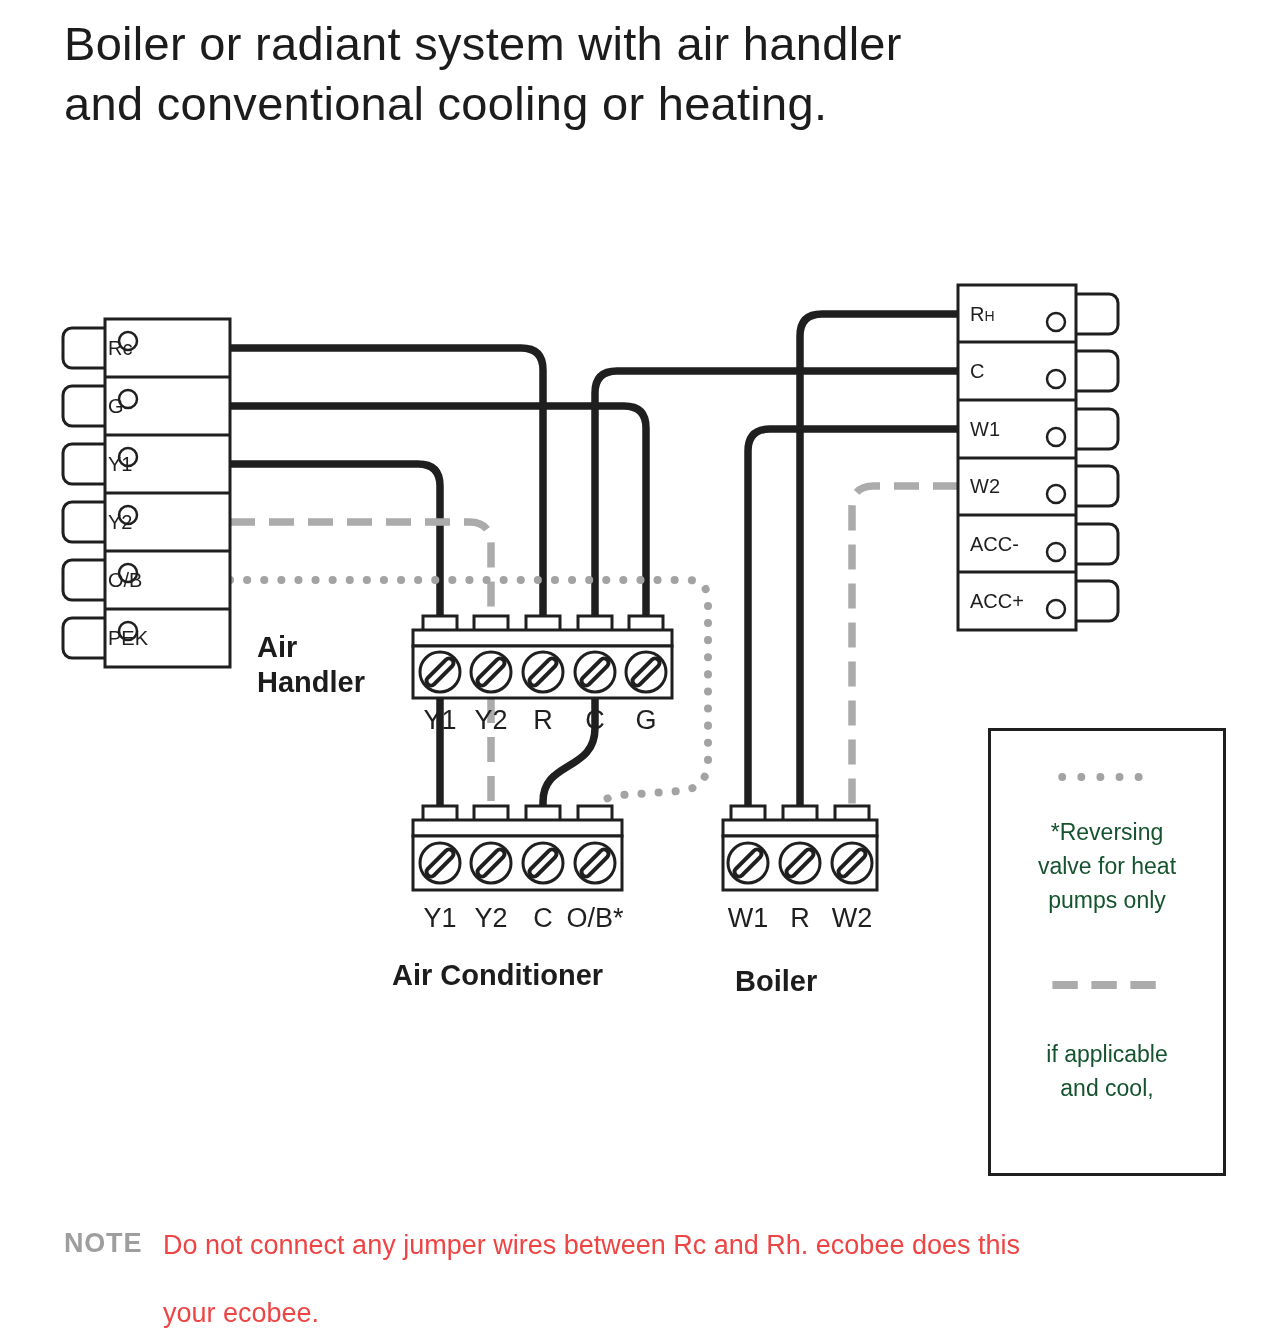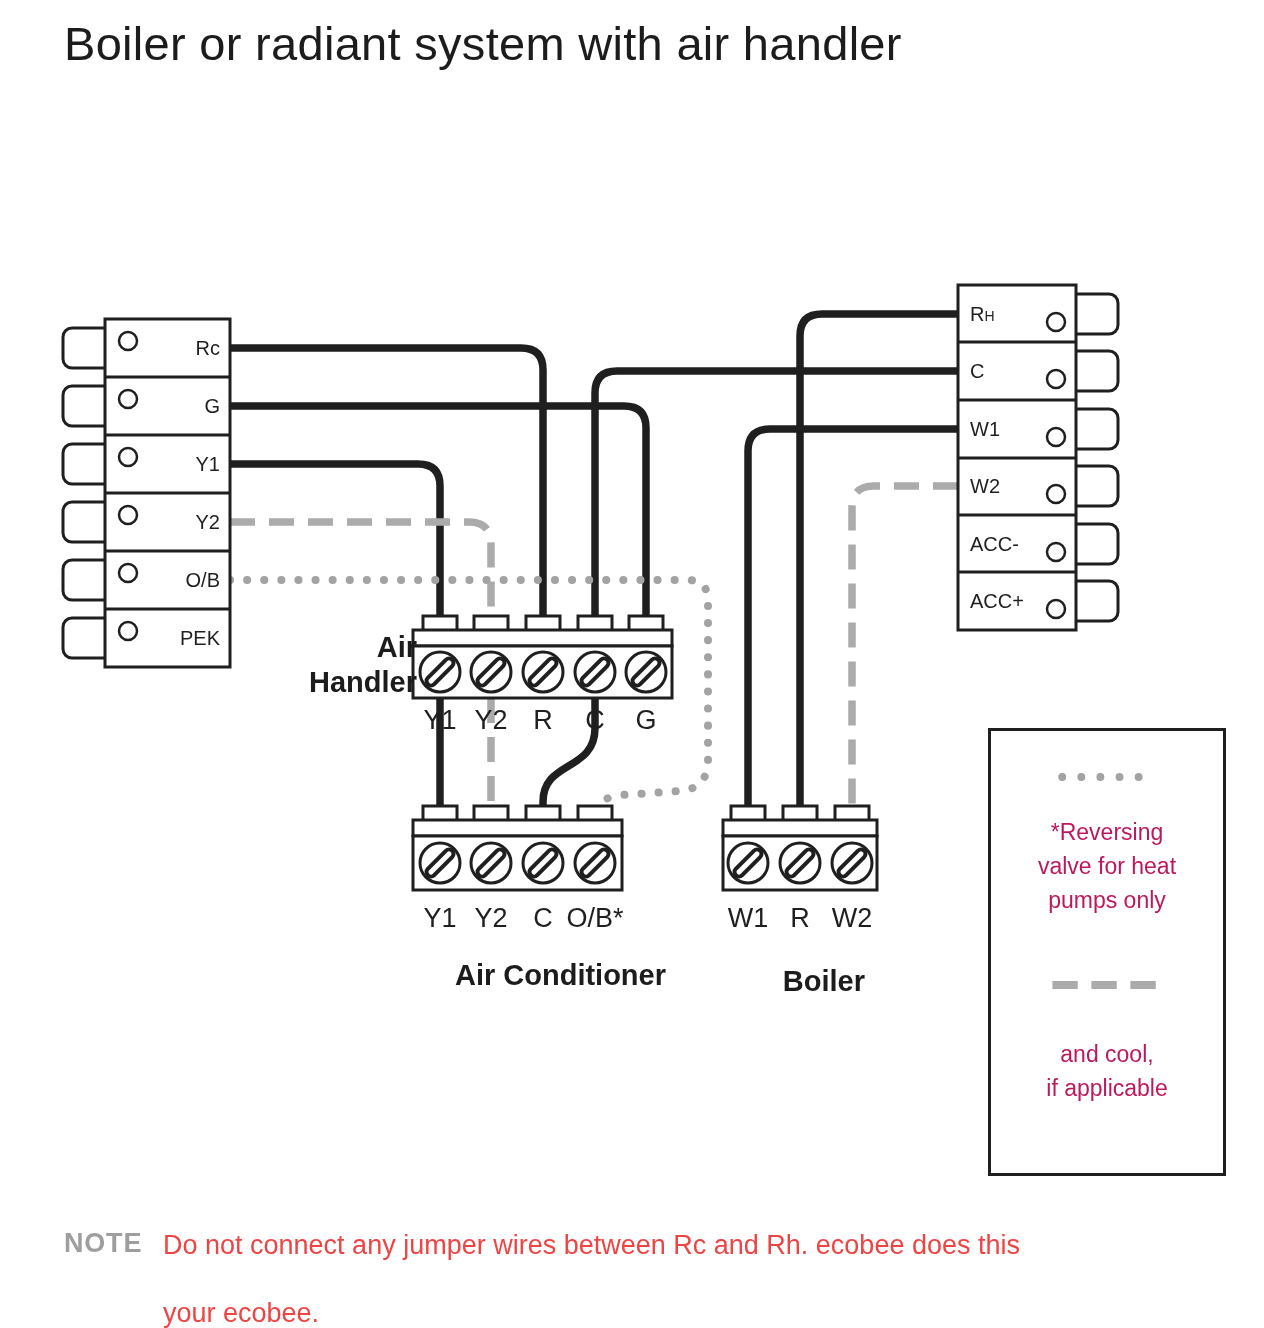--- a/index.html
+++ b/index.html
@@ -8,43 +8,44 @@
     width:1264px; height:1328px; position:relative; overflow:hidden;
     font-family:"Liberation Sans", sans-serif; color:#1f1f1f;
   }
   .abs { position:absolute; }
   .stage { position:absolute; left:0; top:0; width:1264px; height:1328px; background:#fff; }
   svg.canvas { position:absolute; left:0; top:0; }
 
   .title { left:64px; top:14px; font-size:47px; line-height:60px; letter-spacing:.3px; color:#1c1c1c; font-weight:400; white-space:nowrap; }
 
   .term-label { font-size:20px; height:36px; line-height:36px; white-space:nowrap; }
-  .left-label  { left:108px; width:112px; text-align:right; }
+  .left-label  { left:108px; width:112px; text-align:left; }
   .right-label { left:970px; width:150px; text-align:left; }
   .smallcaps { font-variant:small-caps; }
 
   .strip-label { font-size:27px; height:32px; line-height:32px; text-align:center; white-space:nowrap; }
 
-  .bold-label { font-weight:700; font-size:29px; line-height:35px; text-align:right; color:#1c1c1c; }
+  .bold-label { font-weight:700; font-size:29px; line-height:35px; text-align:left; color:#1c1c1c; }
 
   .legend-box { left:988px; top:728px; width:238px; height:448px; border:3px solid #1f1f1f; background:#fff; }
   .legend-box .abs { left:0; width:100%; }
-  .legend-text { font-size:23px; line-height:34px; text-align:center; color:#be185d; }
+  .legend-text { font-size:23px; line-height:34px; text-align:center; color:#14532d; }
   .legend-sample { display:block; margin:0 auto; }
 
   .note-label { left:64px; top:1228px; font-size:27px; font-weight:700; color:#9e9e9e; letter-spacing:.8px; }
   .note-line  { left:163px; width:1080px; font-size:27px; line-height:34px; color:#ef4444; white-space:nowrap; }
 </style>
 </head>
 <body>
 
 <div class="stage">
 
   <div class="abs title">
     <div>Boiler or radiant system with air handler</div>
+    <div>and conventional cooling or heating.</div>
   </div>
 
   <svg class="canvas" width="1264" height="1328" viewBox="0 0 1264 1328">
 
     <g fill="none" stroke="#1f1f1f" stroke-width="7.5" stroke-linecap="round">
       <path d="M 230 348 H 521 Q 543 348 543 370 V 620"></path>
       <path d="M 230 406 H 624 Q 646 406 646 428 V 620"></path>
       <path d="M 230 464 H 418 Q 440 464 440 486 V 620"></path>
       <path d="M 958 371 H 617 Q 595 371 595 393 V 620"></path>
       <path d="M 440 698 V 810"></path>
@@ -260,22 +261,22 @@
     </svg>
     <div class="abs legend-text" style="top:84px">
       <div>*Reversing</div>
       <div>valve for heat</div>
       <div>pumps only</div>
     </div>
     <svg class="abs legend-sample" style="top:248px" width="238" height="12" viewBox="0 0 238 12">
       <line x1="63" y1="6" x2="175" y2="6" stroke="#ababab" stroke-width="8" stroke-dasharray="26 14"></line>
     </svg>
     <div class="abs legend-text" style="top:306px">
+      <div>if applicable</div>
       <div>and cool,</div>
-      <div>if applicable</div>
     </div>
   </div>
 
   <div class="abs note-label">NOTE</div>
   <div class="abs note-line" style="top:1228px">Do not connect any jumper wires between Rc and Rh. ecobee does this</div>
   <div class="abs note-line" style="top:1296px">your ecobee.</div>
 
 </div>
 
 </body></html>

